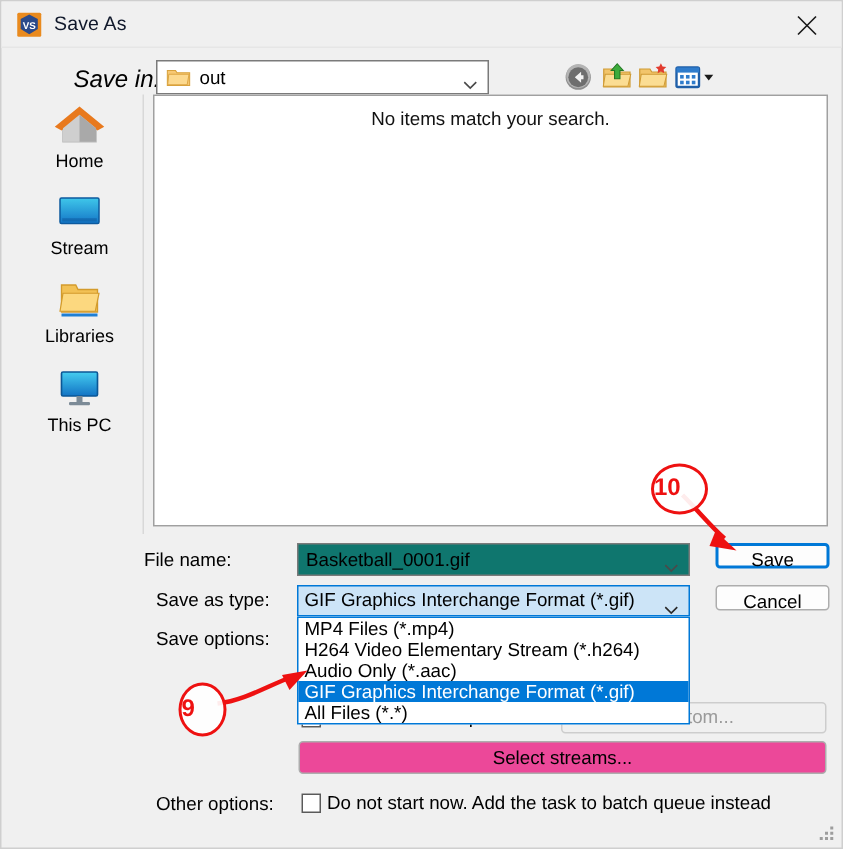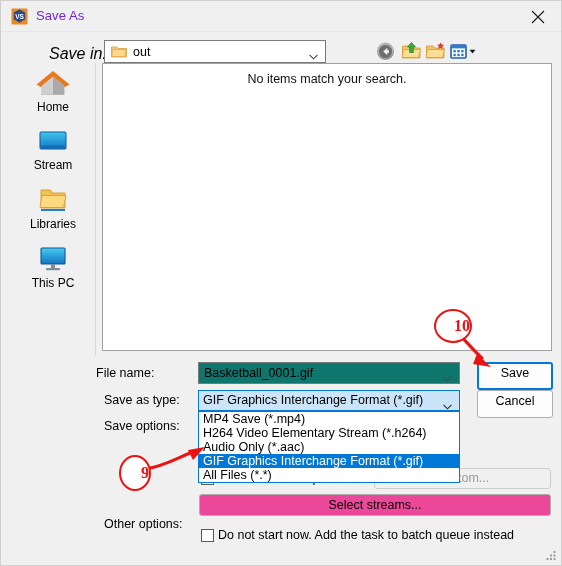--- a/index.html
+++ b/index.html
@@ -37,21 +37,21 @@
   }
   #app-icon {
     position: absolute;
     left: 10px; top: 7px;
     width: 17px; height: 17px;
   }
   #title-text {
     position: absolute;
     left: 35px; top: 7px;
     font-size: 13px;
-    color: #6d28d9;
+    color: #0f172a;
     letter-spacing: 0.1px;
   }
   #close-btn {
     position: absolute;
     right: 0px; top: 0px;
     width: 46px; height: 31px;
     cursor: default;
   }
   #close-btn svg { position:absolute; left:16px; top:9px; }
 
@@ -145,21 +145,21 @@
 
   
   .form-label {
     position: absolute;
     font-size: 12.5px;
     color: #000;
   }
   #lbl-filename { left: 95px; top: 365px; }
   #lbl-savetype { left: 103px; top: 392px; }
   #lbl-saveopts { left: 103px; top: 418px; }
-  #lbl-otheropts { left: 103px; top: 516px; }
+  #lbl-otheropts { left: 103px; top: 528px; }
 
   #filename-combo {
     position: absolute;
     left: 197px; top: 361px;
     width: 262px; height: 22px;
     background: #0f766e;
     border: 1px solid #7a7a7a;
     box-sizing: border-box;
   }
   #filename-value {
@@ -203,21 +203,21 @@
     cursor: default;
   }
   .listitem.selected {
     background: #0078d7;
     color: #ffffff;
   }
 
   
   .dlgbtn {
     position: absolute;
-    width: 76px; height: 28px;
+    width: 76px; height: 17px;
     background: #fdfdfd;
     border: 1px solid #adadad;
     border-radius: 3px;
     box-sizing: border-box;
     font-family: "Liberation Sans", sans-serif;
     font-size: 12.5px;
     color: #000;
     text-align: center;
     line-height: 21px;
     cursor: default;
@@ -280,23 +280,23 @@
   #cb-mask { left: 200px; top: 470px; }
   #cb-batch { left: 200px; top: 527px; }
 
   
   .anno-circle {
     position: absolute;
     border: 2px solid #ee1111;
     border-radius: 50%;
     background: rgba(255,255,255,0.92);
     color: #ee1111;
-    font-family: Liberation Serif, serif;
+    font-family: Liberation Sans, sans-serif;
     font-weight: bold;
-    text-align: right;
+    text-align: left;
     z-index: 60;
   }
   #anno9 {
     left: 118px; top: 454px;
     width: 28px; height: 32px;
     line-height: 31px;
     font-size: 16px;
   }
   #anno10 {
     left: 433px; top: 308px;
@@ -501,21 +501,21 @@
 
   <div id="cb-batch" class="cbrow">
     <span class="cbbox"></span>
     <span class="cblabel">Do not start now. Add the task to batch queue instead</span>
   </div>
 
   <div id="btn-save" class="dlgbtn">Save</div>
   <div id="btn-cancel" class="dlgbtn">Cancel</div>
 
   <div id="savetype-list">
-    <div class="listitem">MP4 Save (*.mp4)</div>
+    <div class="listitem">MP4 Files (*.mp4)</div>
     <div class="listitem">H264 Video Elementary Stream (*.h264)</div>
     <div class="listitem">Audio Only (*.aac)</div>
     <div class="listitem selected">GIF Graphics Interchange Format (*.gif)</div>
     <div class="listitem">All Files (*.*)</div>
   </div>
 
   <svg id="arrow9" class="anno-arrow" width="70" height="40" viewBox="0 0 70 40">
     <path d="M4 28 C22 26 38 16 54 10" stroke="#ee1111" stroke-width="3" fill="none"></path>
     <path d="M64 6 L47 9 L52 19 Z" fill="#ee1111"></path>
   </svg>

